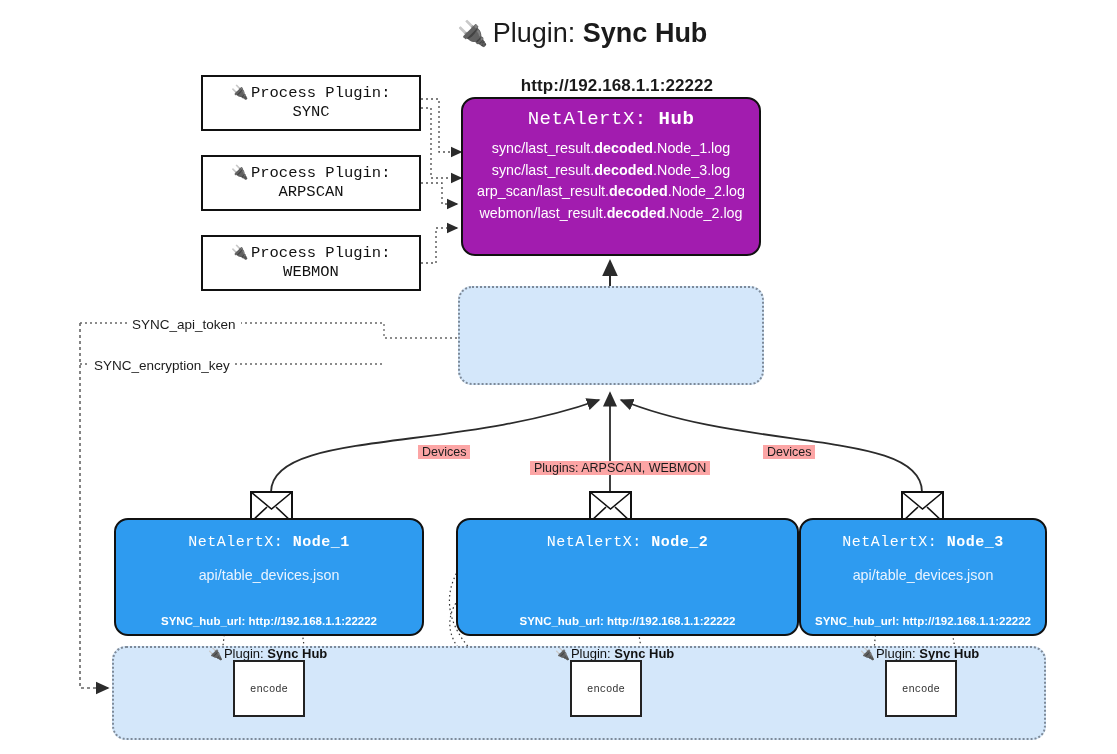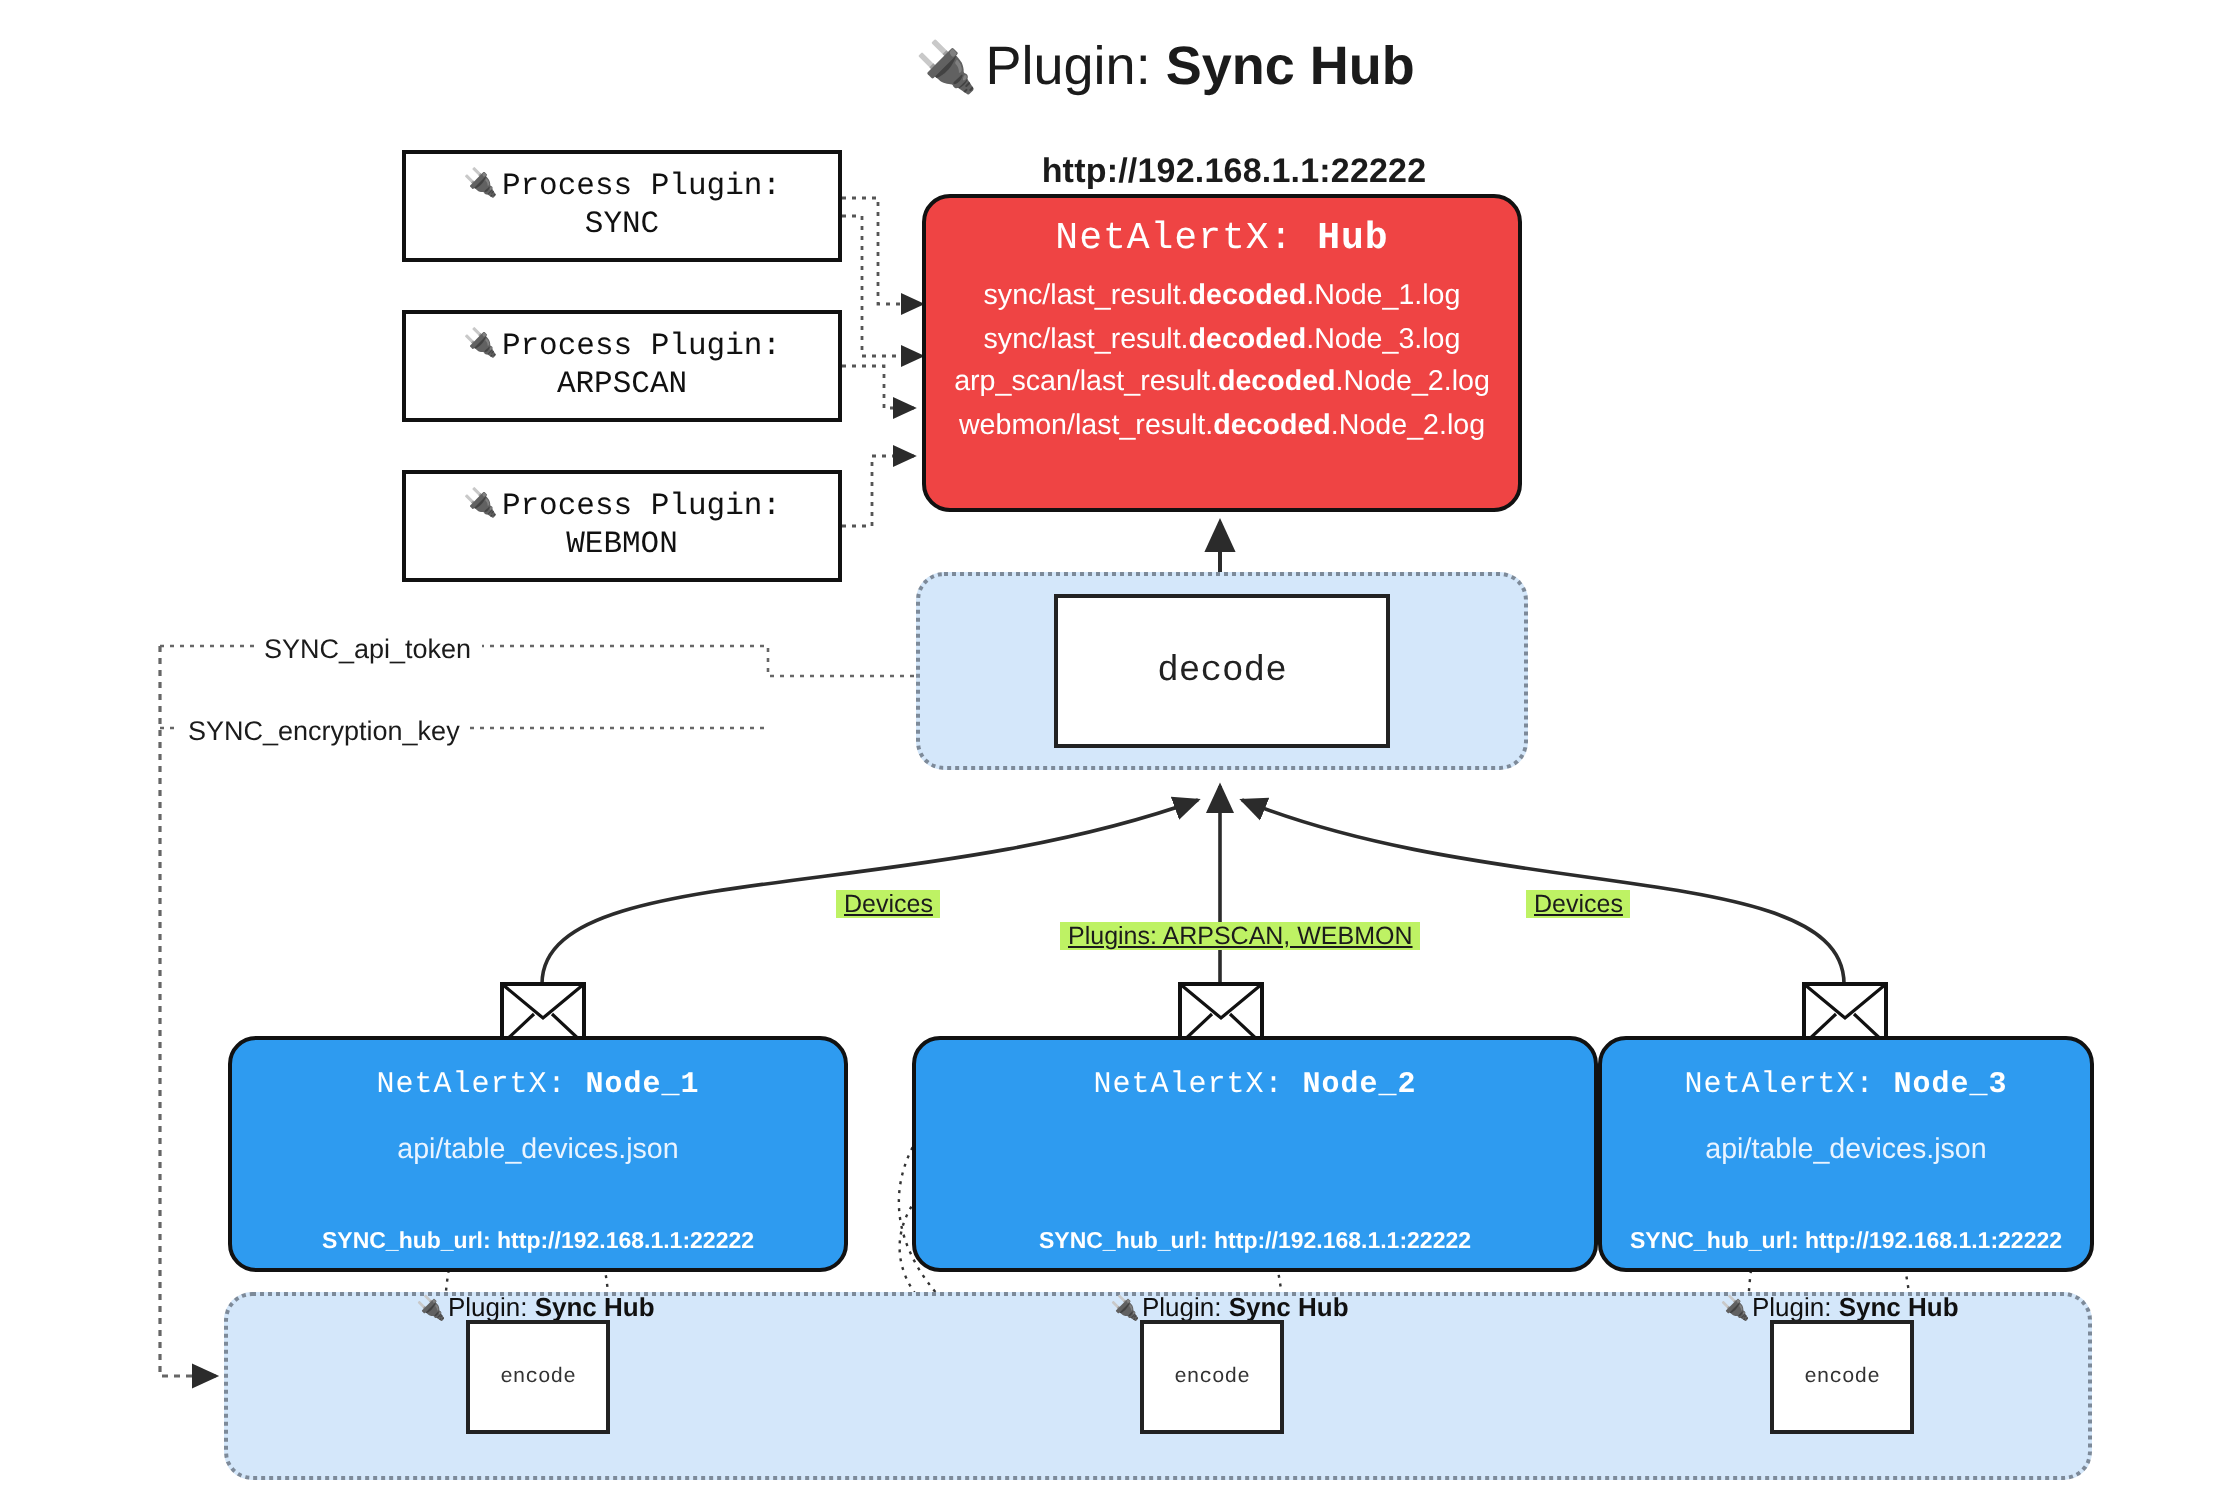--- a/index.html
+++ b/index.html
@@ -36,21 +36,21 @@
   #proc-arpscan { left:177px; top:155px; }
   #proc-webmon  { left:177px; top:235px; }
 
   
   .hub-url {
     position:absolute; left:443px; top:76px; width:300px; text-align:center;
     font-size:17px; color:#1b1b1b; font-weight:bold; letter-spacing:.1px;
   }
   #hub {
     position:absolute; left:437px; top:97px; width:300px; height:159px;
-    background:#ef4444; border:2.5px solid #111; border-radius:14px;
+    background:#a21caf; border:2.5px solid #111; border-radius:14px;
     color:#fff; padding-top:9px;
   }
   #hub .hub-title {
     text-align:center; font-family:"Liberation Mono", monospace;
     font-size:19px; letter-spacing:.5px; margin-bottom:8px;
   }
   #hub .hub-title b { font-weight:bold; }
   #hub .logline {
     font-size:14.3px; text-align:center; line-height:1.52; white-space:nowrap;
   }
@@ -71,22 +71,22 @@
   
   .keylabel {
     position:absolute; font-size:13.5px; color:#1b1b1b; background:#fff;
     padding:0 5px; white-space:nowrap;
   }
   #lbl-api { left:103px; top:317px; }
   #lbl-enc { left:65px; top:358px; }
 
   
   .edgelabel {
-    position:absolute; font-size:12.5px; color:#1b1b1b; background:#bef264;
-    padding:0 4px; white-space:nowrap;text-decoration:underline;
+    position:absolute; font-size:12.5px; color:#1b1b1b; background:#fca5a5;
+    padding:0 4px; white-space:nowrap;
   }
   #lbl-dev-left  { left:394px; top:445px; }
   #lbl-dev-right { left:739px; top:445px; }
   #lbl-plugins   { left:506px; top:461px; }
 
   
   .node {
     position:absolute; height:118px; border:2.5px solid #111; border-radius:14px;
     background:#2e9bf0; color:#fff;
   }
@@ -232,21 +232,20 @@
       <span>NetAlertX:</span>
       <b>Hub</b>
     </div>
     <div class="logline"><span>sync/last_result.</span><b>decoded</b><span>.Node_1.log</span></div>
     <div class="logline"><span>sync/last_result.</span><b>decoded</b><span>.Node_3.log</span></div>
     <div class="logline"><span>arp_scan/last_result.</span><b>decoded</b><span>.Node_2.log</span></div>
     <div class="logline"><span>webmon/last_result.</span><b>decoded</b><span>.Node_2.log</span></div>
   </div>
 
   <div id="decode-band"></div>
-  <div id="decode-box">decode</div>
 
   <div class="keylabel" id="lbl-api">SYNC_api_token</div>
   <div class="keylabel" id="lbl-enc">SYNC_encryption_key</div>
 
   <div class="edgelabel" id="lbl-dev-left">Devices</div>
   <div class="edgelabel" id="lbl-dev-right">Devices</div>
   <div class="edgelabel" id="lbl-plugins">Plugins: ARPSCAN, WEBMON</div>
 
   <div class="node" id="node1">
     <div class="ntitle">

